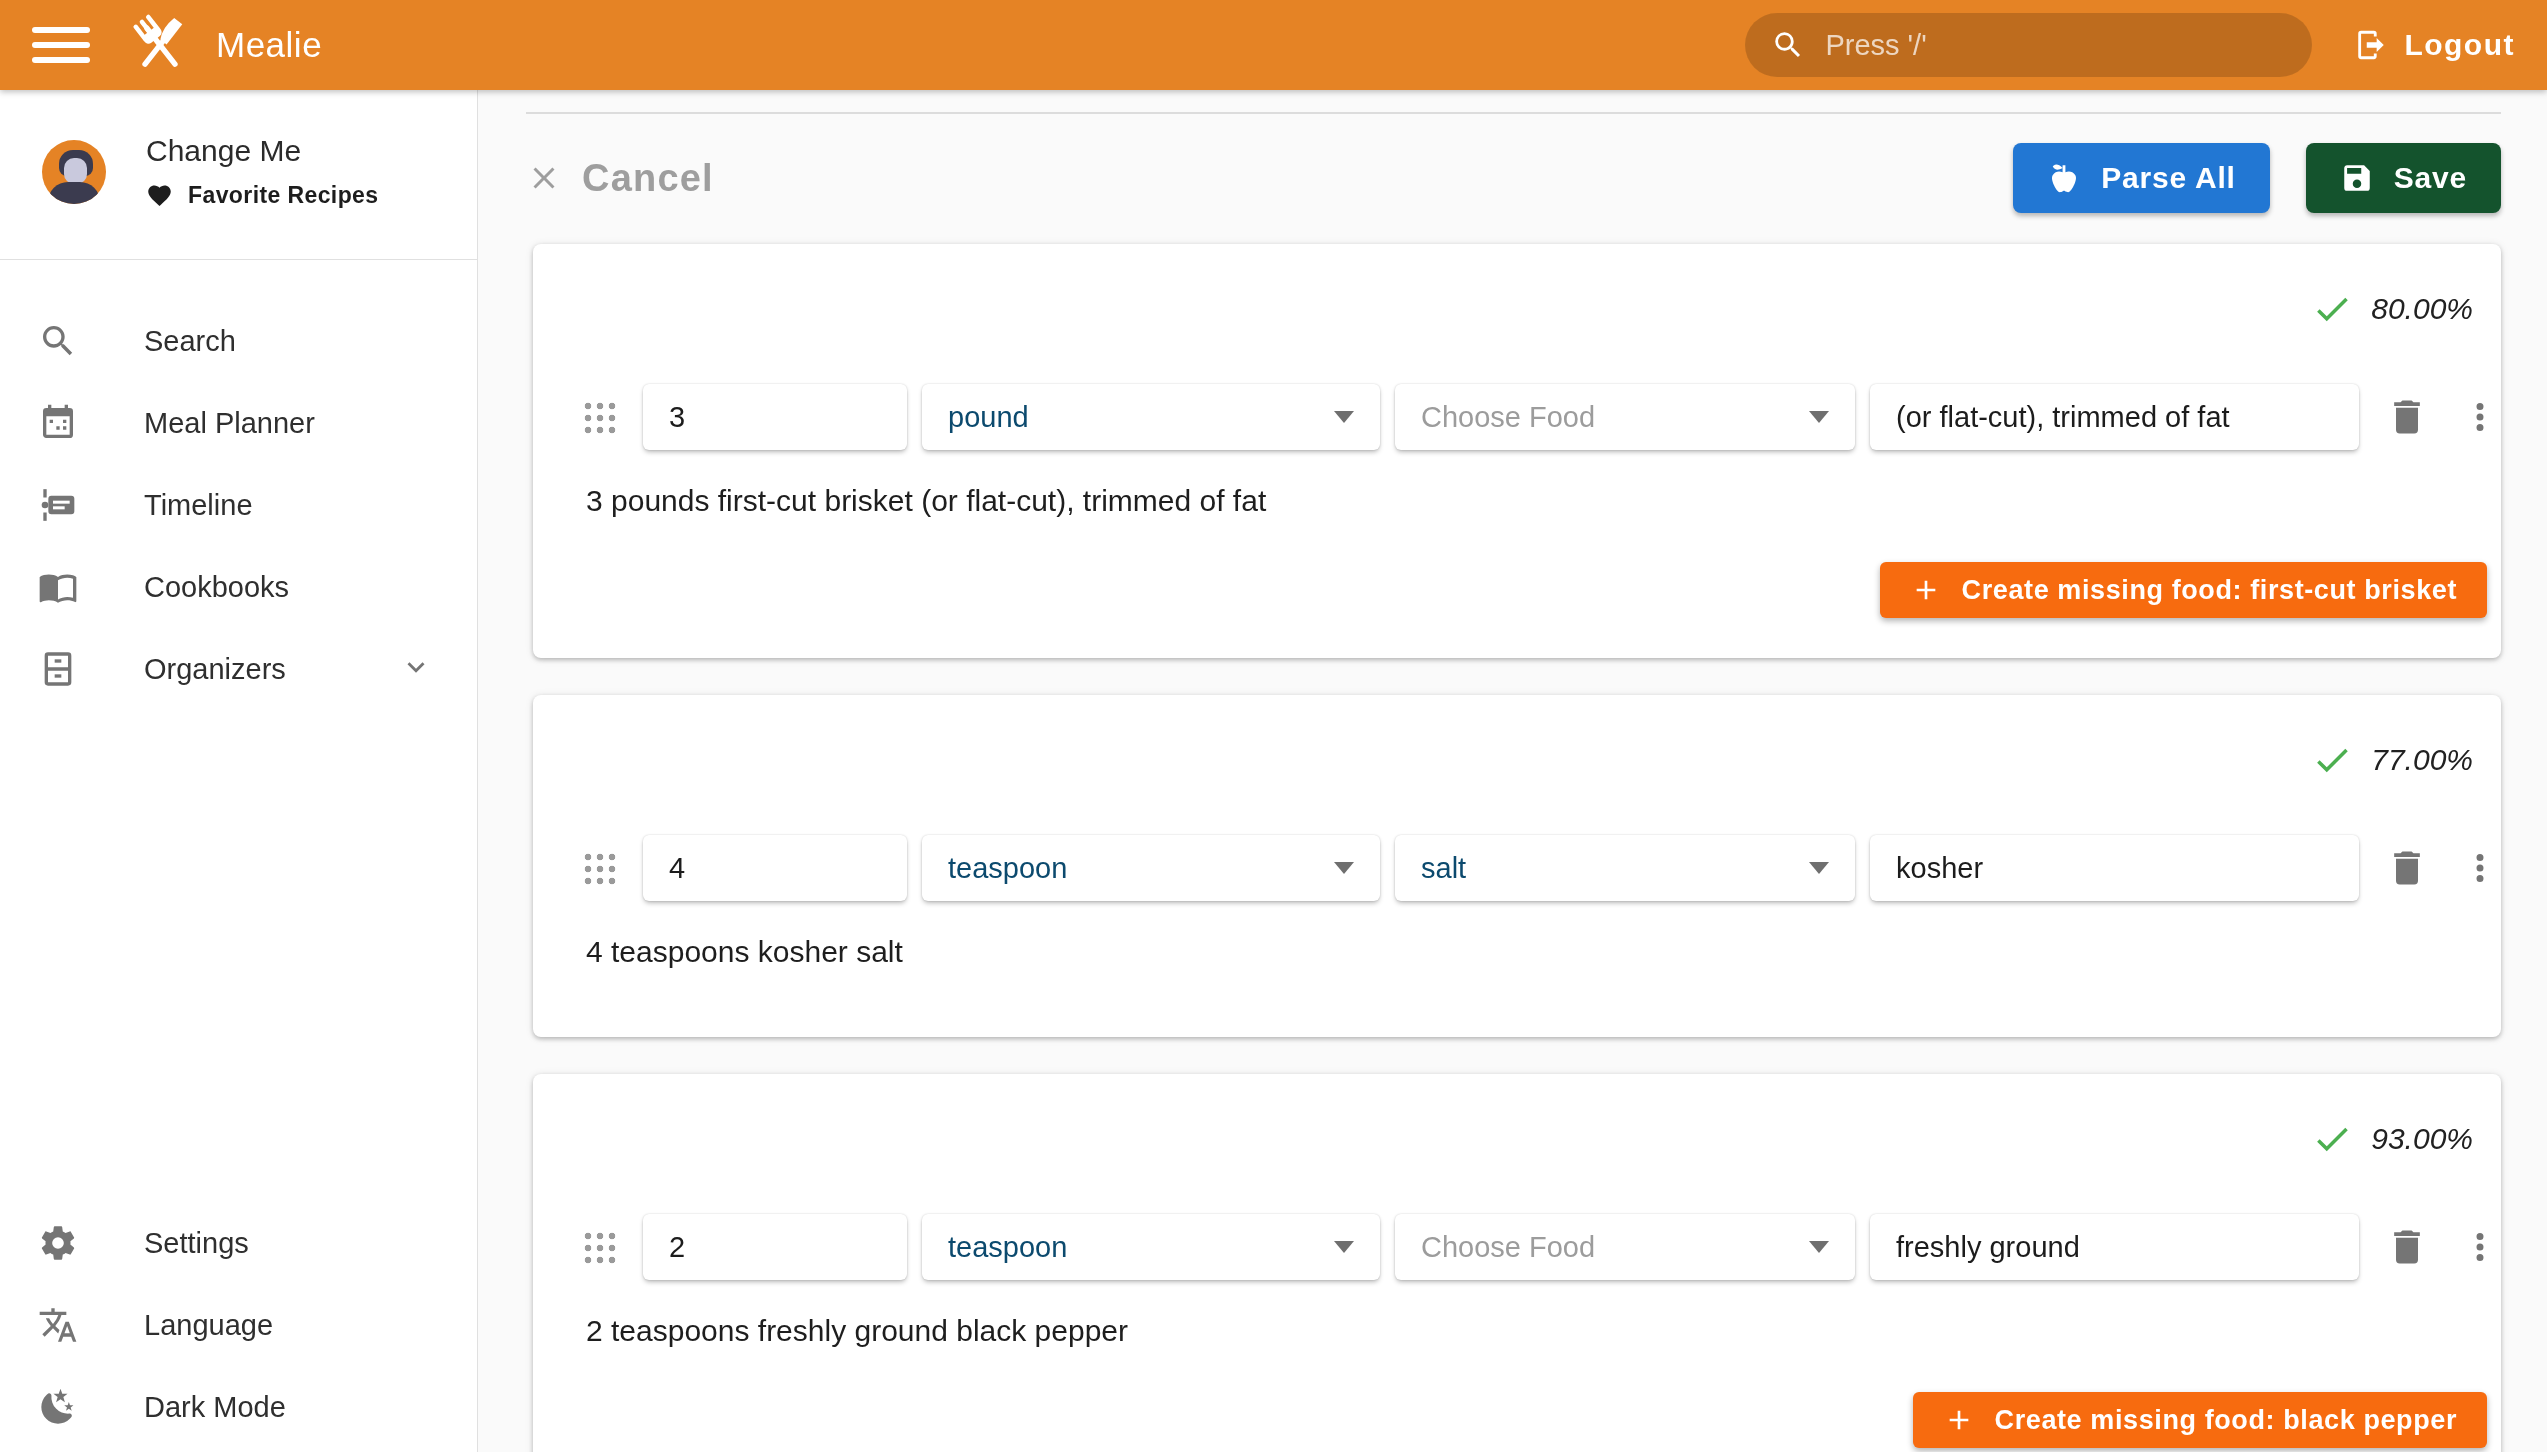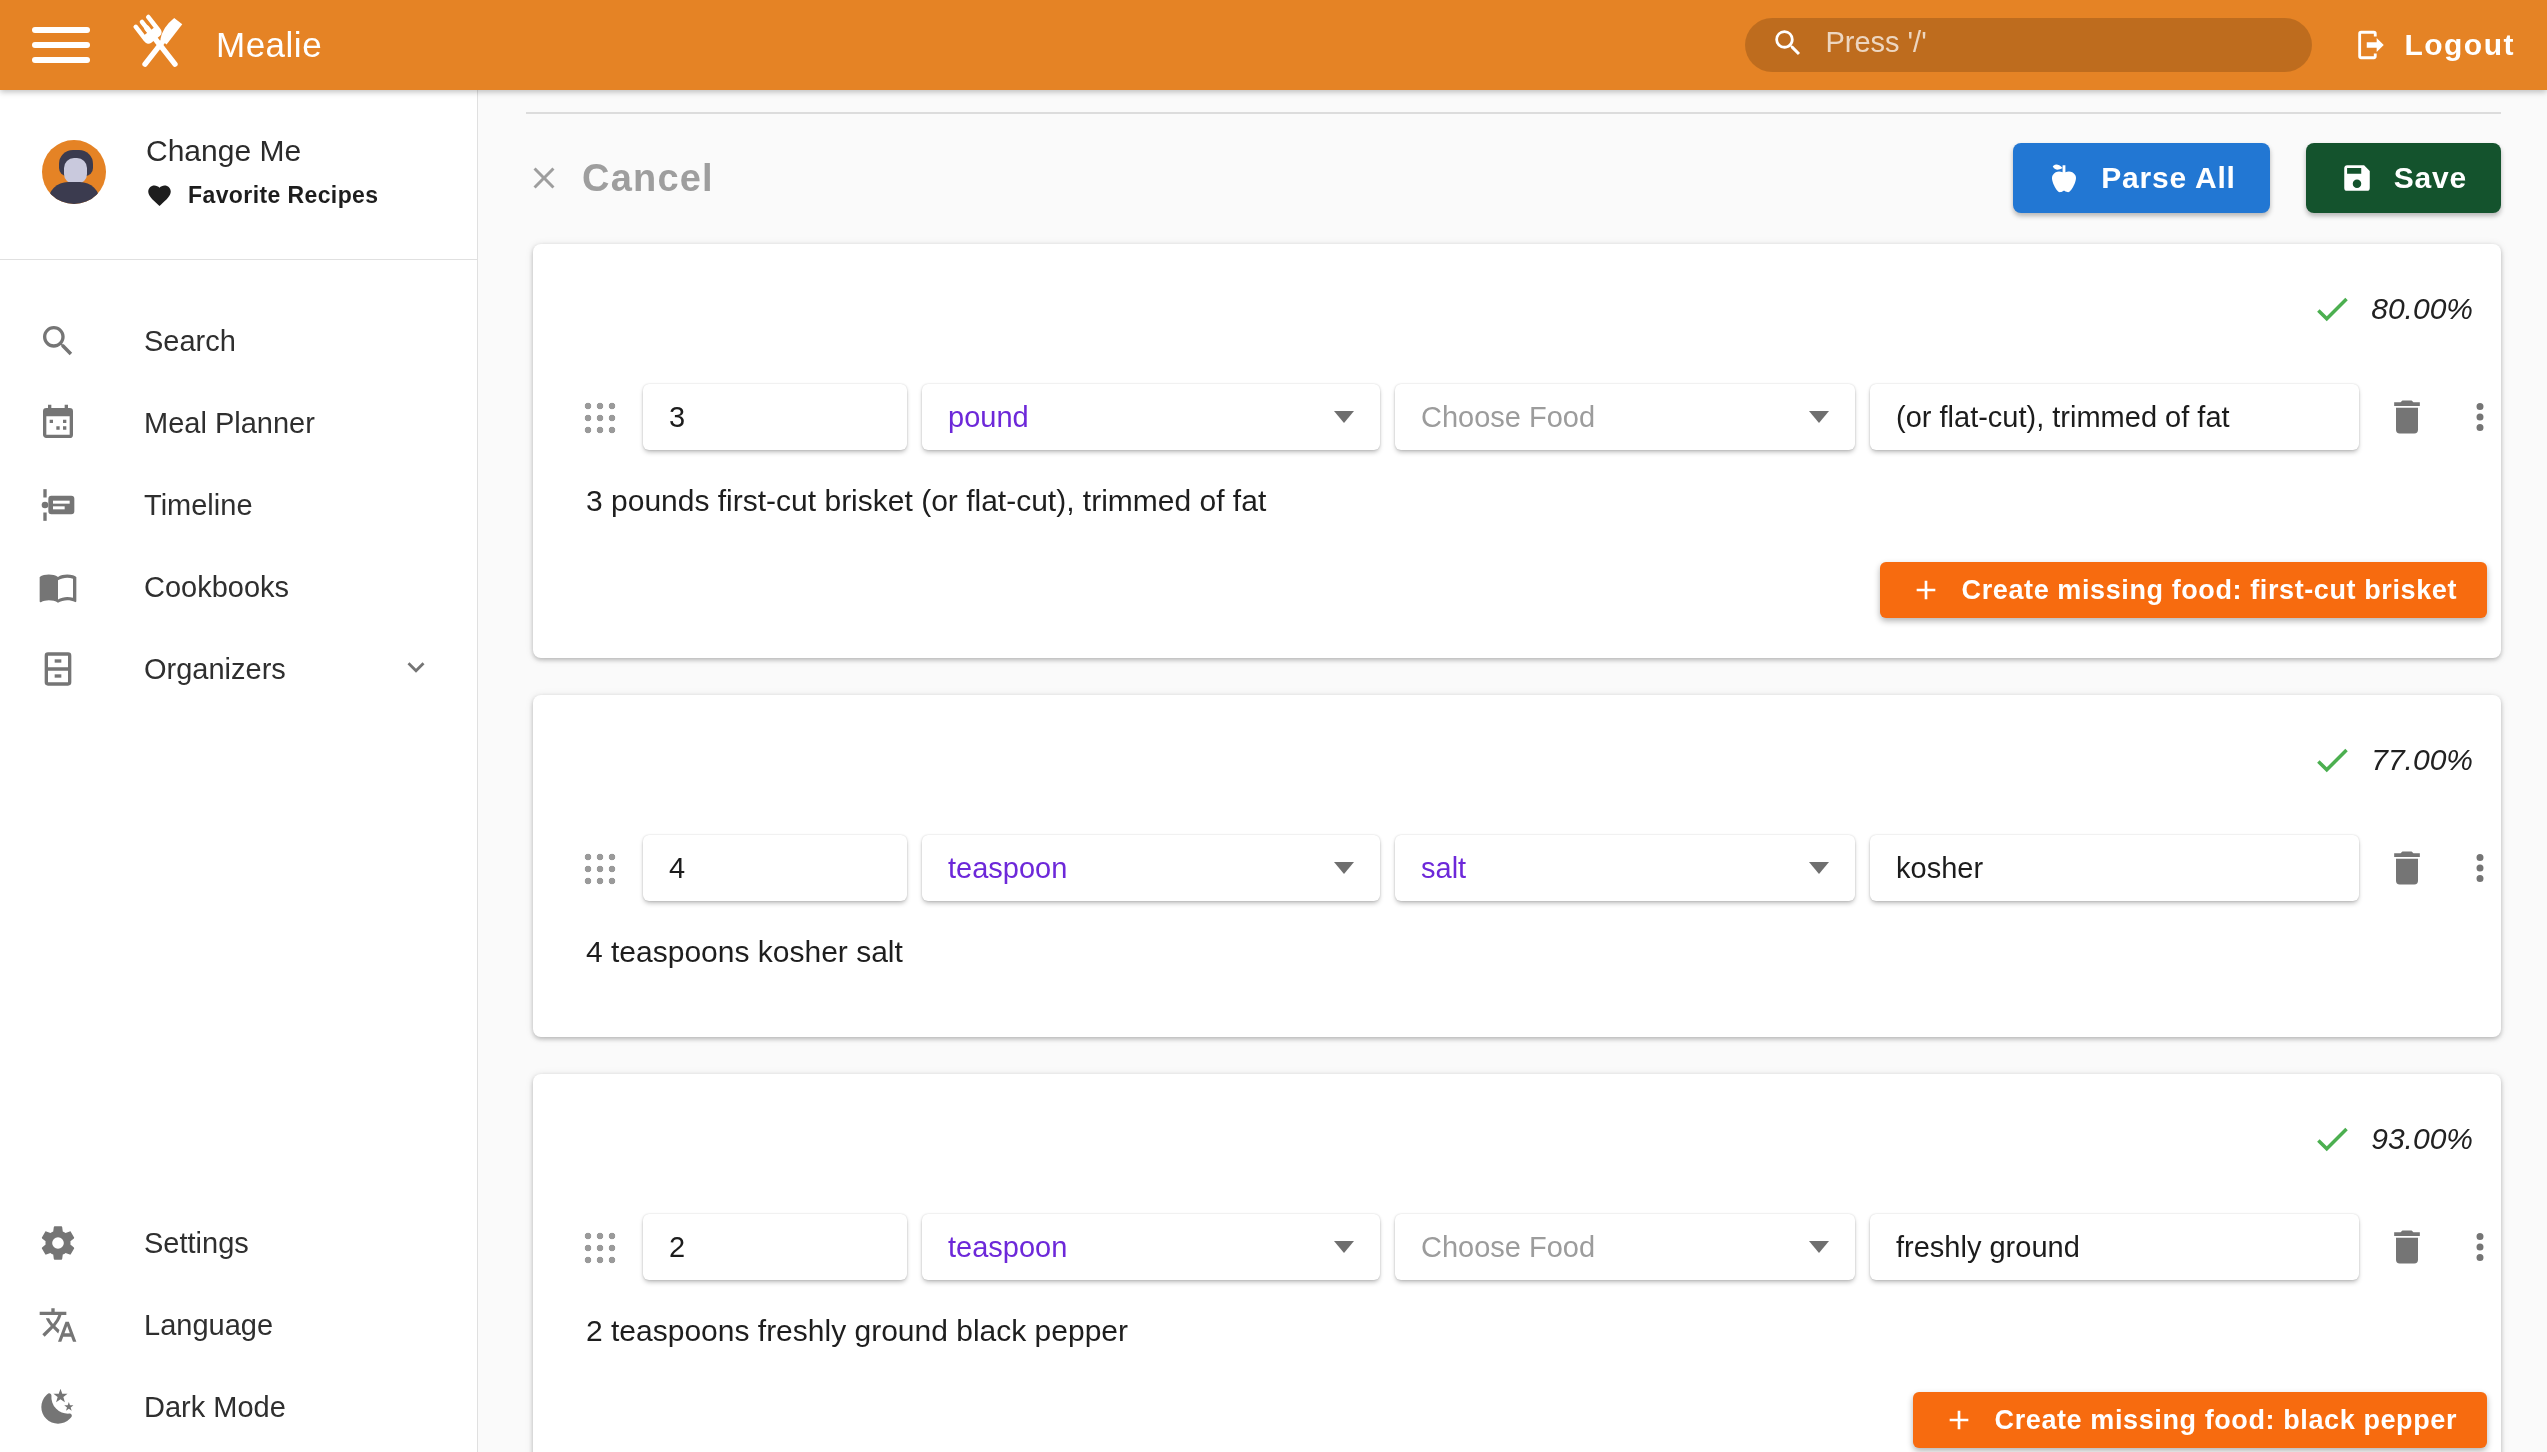--- a/index.html
+++ b/index.html
@@ -13,22 +13,22 @@
   .topbar {
     position:fixed; top:0; left:0; width:2547px; height:90px;
     background:#E58325; display:flex; align-items:center;
     padding:0 26px; z-index:20; box-shadow:0 2px 6px rgba(0,0,0,0.25);
   }
   .hamburger { width:58px; height:36px; display:flex; flex-direction:column; justify-content:space-between; cursor:pointer; margin-left:6px; }
   .hamburger span { display:block; height:6px; background:#fff; border-radius:3px; }
   .logo-svg { width:72px; height:72px; margin-left:34px; }
   .app-title { color:#fff; font-size:35px; font-weight:500; letter-spacing:0.5px; margin-left:20px; }
   .search-pill {
-    margin-left:auto; width:567px; height:54px; border-radius:32px;
-    background:rgba(0,0,0,0.17); display:flex; align-items:flex-start; padding:8px 26px;
+    margin-left:auto; width:567px; height:64px; border-radius:32px;
+    background:rgba(0,0,0,0.17); display:flex; align-items:flex-end; padding:15px 26px;
   }
   .search-pill svg { width:34px; height:34px; fill:#fff; flex:none; }
   .search-pill input {
     background:transparent; border:none; outline:none; color:#fff;
     font-size:29px; margin-left:20px; width:100%; font-family:"Liberation Sans", sans-serif;
   }
   .search-pill input::placeholder { color:rgba(255,255,255,0.72); }
   .logout-btn {
     display:flex; align-items:center; gap:16px; background:none; border:none; cursor:pointer;
     color:#fff; font-size:30px; font-weight:700; letter-spacing:1.5px;
@@ -108,21 +108,21 @@
   }
   .f-amount { width:264px; margin-left:26px; }
   .f-unit   { width:458px; margin-left:15px; }
   .f-food   { width:460px; margin-left:15px;align-items:center; }
   .f-note   { width:489px; margin-left:15px; }
   .field input {
     width:100%; height:100%; border:none; outline:none; background:transparent;
     font-size:29px; color:#1c1c1c; padding:0 26px; font-family:"Liberation Sans", sans-serif;
   }
   .select-field { justify-content:space-between; padding:0 26px; cursor:pointer; }
-  .select-field .sel-text { font-size:29px; color:#6d28d9; white-space:nowrap; overflow:hidden; }
+  .select-field .sel-text { font-size:29px; color:#0c4a6e; white-space:nowrap; overflow:hidden; }
   .select-field .sel-text.placeholder { color:#9c9c9c; }
   .dd-arrow { width:0; height:0; border-left:10px solid transparent; border-right:10px solid transparent; border-top:12px solid #6f6f6f; flex:none; margin-left:12px; }
   .icon-btn { background:none; border:none; cursor:pointer; display:flex; align-items:center; justify-content:center; }
   .trash-btn { margin-left:26px; }
   .trash-btn svg { width:44px; height:44px; fill:#757575; }
   .kebab-btn { margin-left:30px; }
   .kebab-btn svg { width:42px; height:42px; fill:#757575; }
   .orig-text { margin:34px 0 0 53px; font-size:30px; color:#1e1e1e; }
   .missing-row { display:flex; justify-content:flex-end; margin-top:44px; padding-right:14px; }
   .missing-btn {

